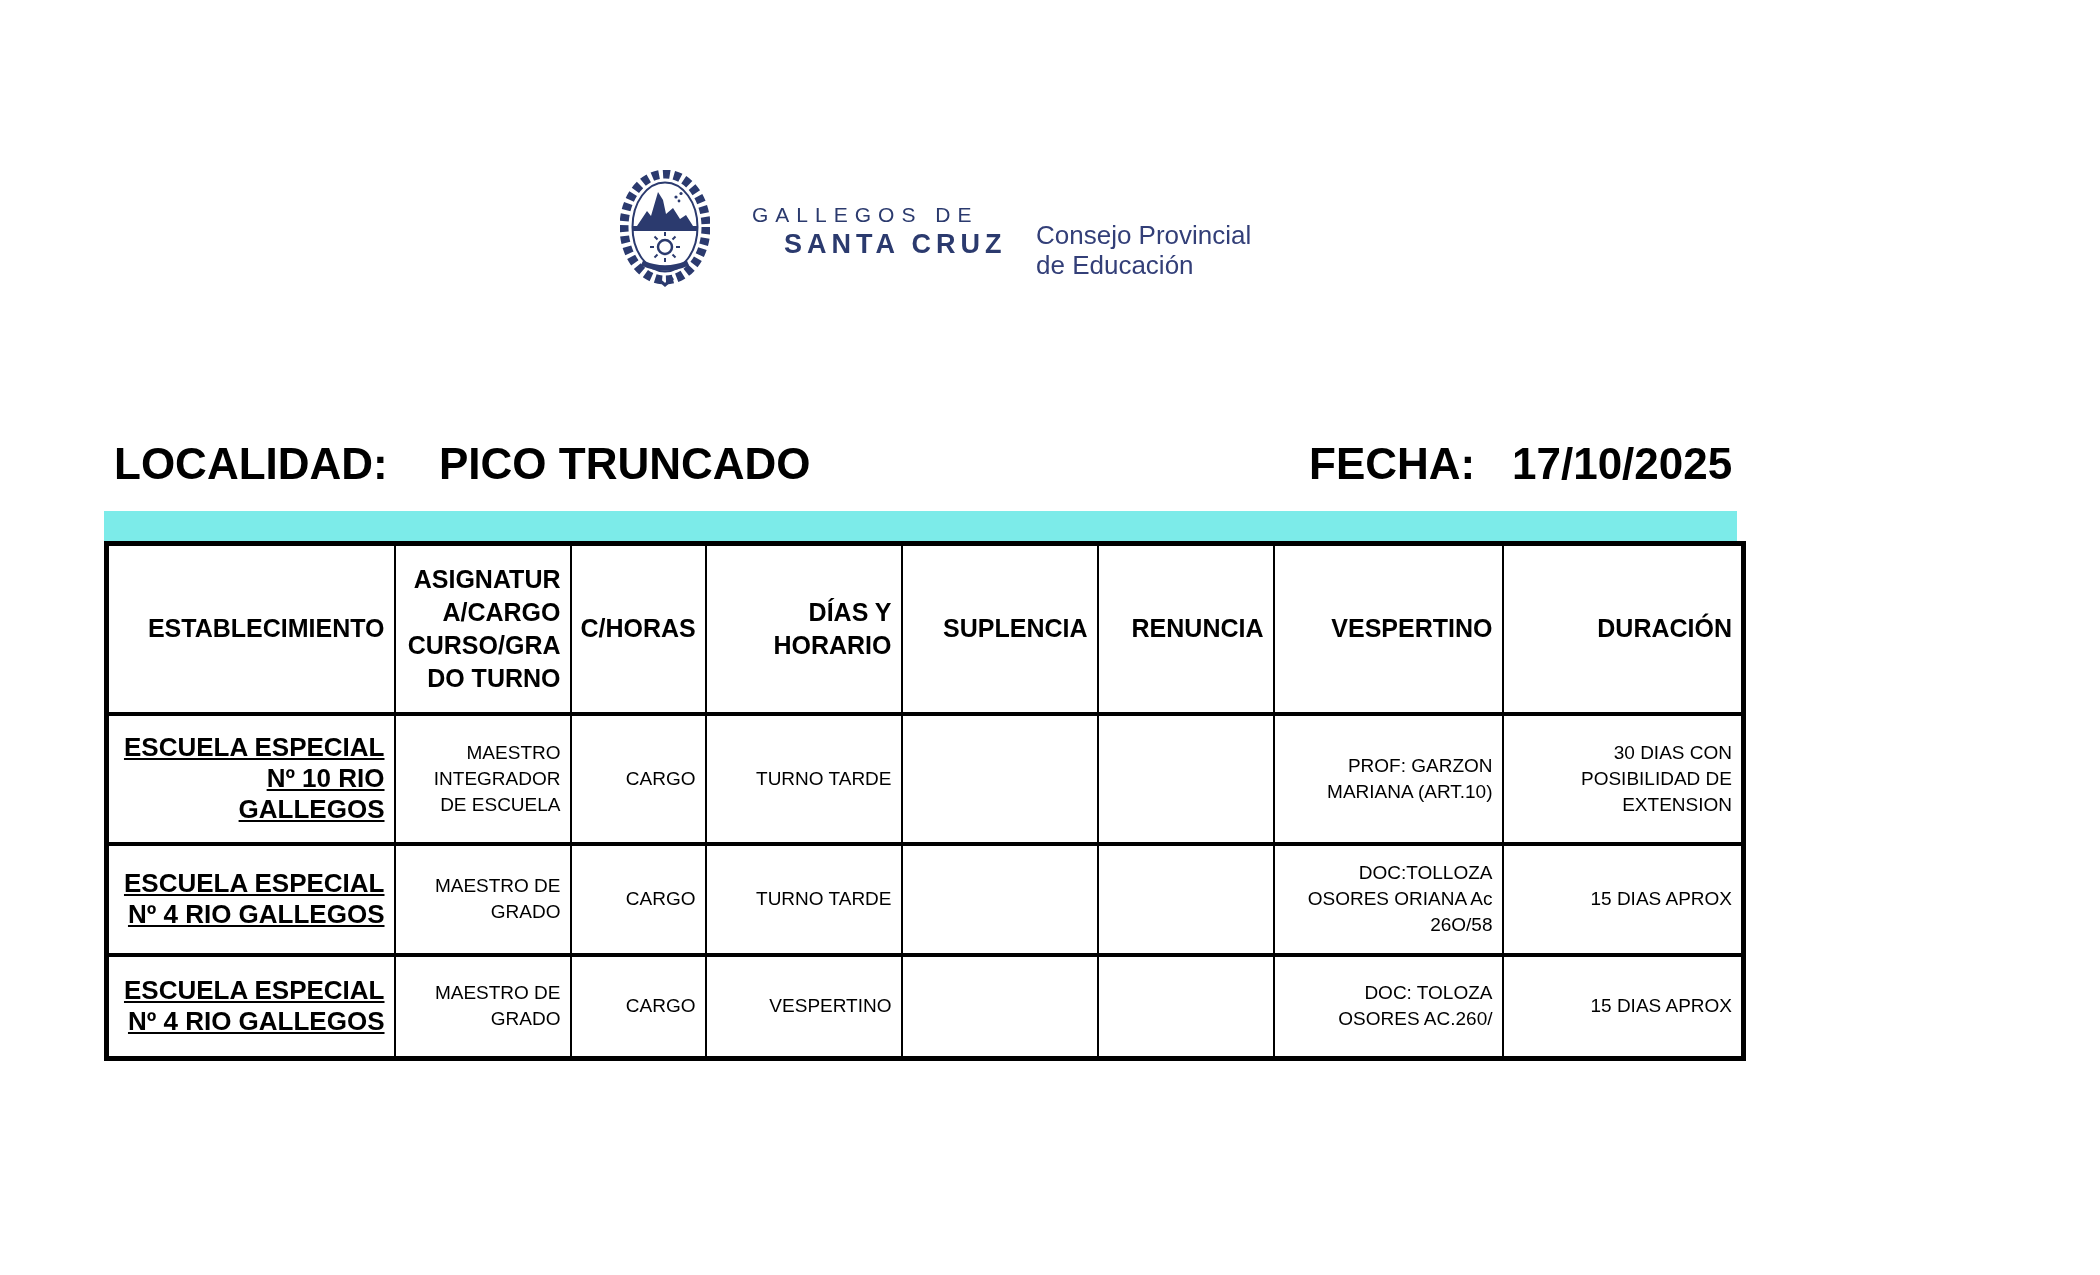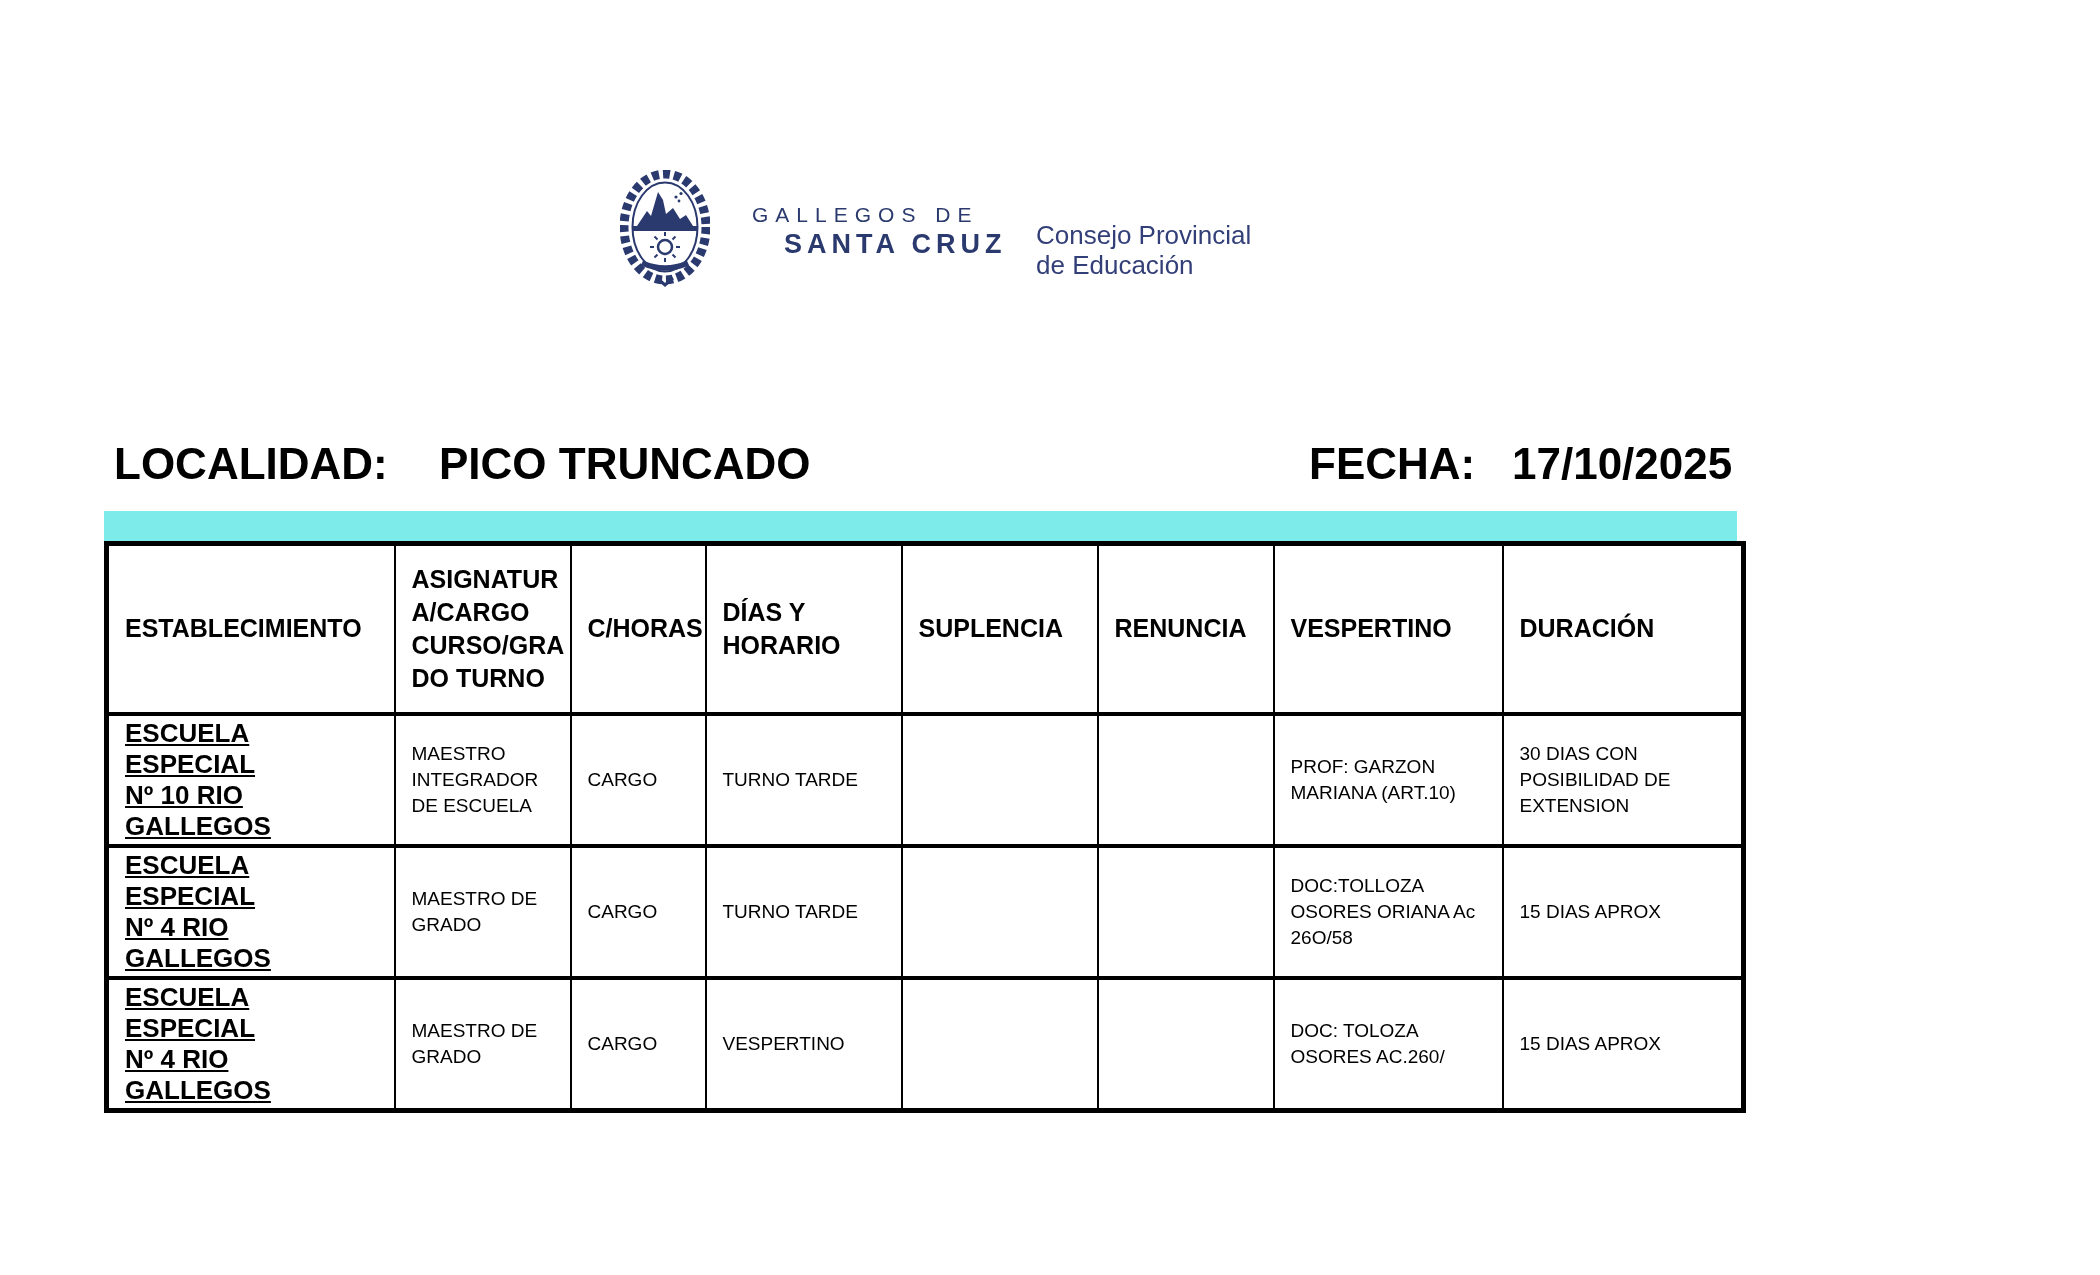--- a/index.html
+++ b/index.html
@@ -39,22 +39,22 @@
 
   
   table.llamado{position:absolute;left:104px;top:541px;width:1637px;
                 border-collapse:collapse;table-layout:fixed;
                 border:5px solid var(--ink,#000);}
   .llamado th,.llamado td{
     border-left:2px solid var(--ink,#000);
     border-right:2px solid var(--ink,#000);
     border-top:4px solid var(--ink,#000);
     border-bottom:4px solid var(--ink,#000);
-    text-align:left;vertical-align:middle;
-    white-space:pre-line;overflow:hidden;padding:2px 16px;
+    text-align:right;vertical-align:middle;
+    white-space:pre-line;overflow:hidden;padding:2px 9px;
   }
   .llamado th{font-size:25px;font-weight:bold;line-height:33px;height:170px;}
   .llamado td{font-size:19px;font-weight:normal;line-height:26px;}
   .llamado td.estab{font-size:26px;font-weight:bold;line-height:31px;text-decoration:underline;}
   .row-1 td{height:130px;}
   .row-2 td{height:111px;}
   .row-3 td{height:104px;}
   .c0{width:288px;} .c1{width:176px;} .c2{width:135px;} .c3{width:196px;}
   .c4{width:196px;} .c5{width:176px;} .c6{width:229px;} .c7{width:241px;}
 </style>

